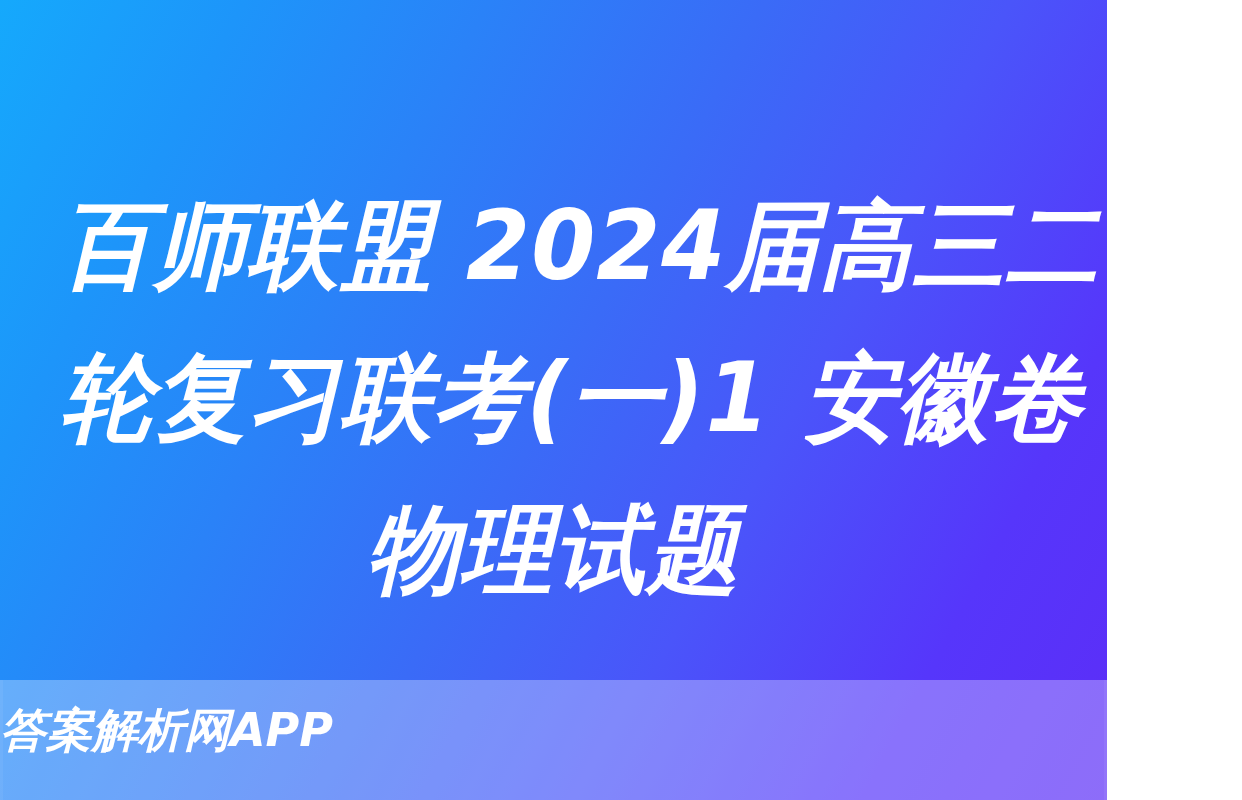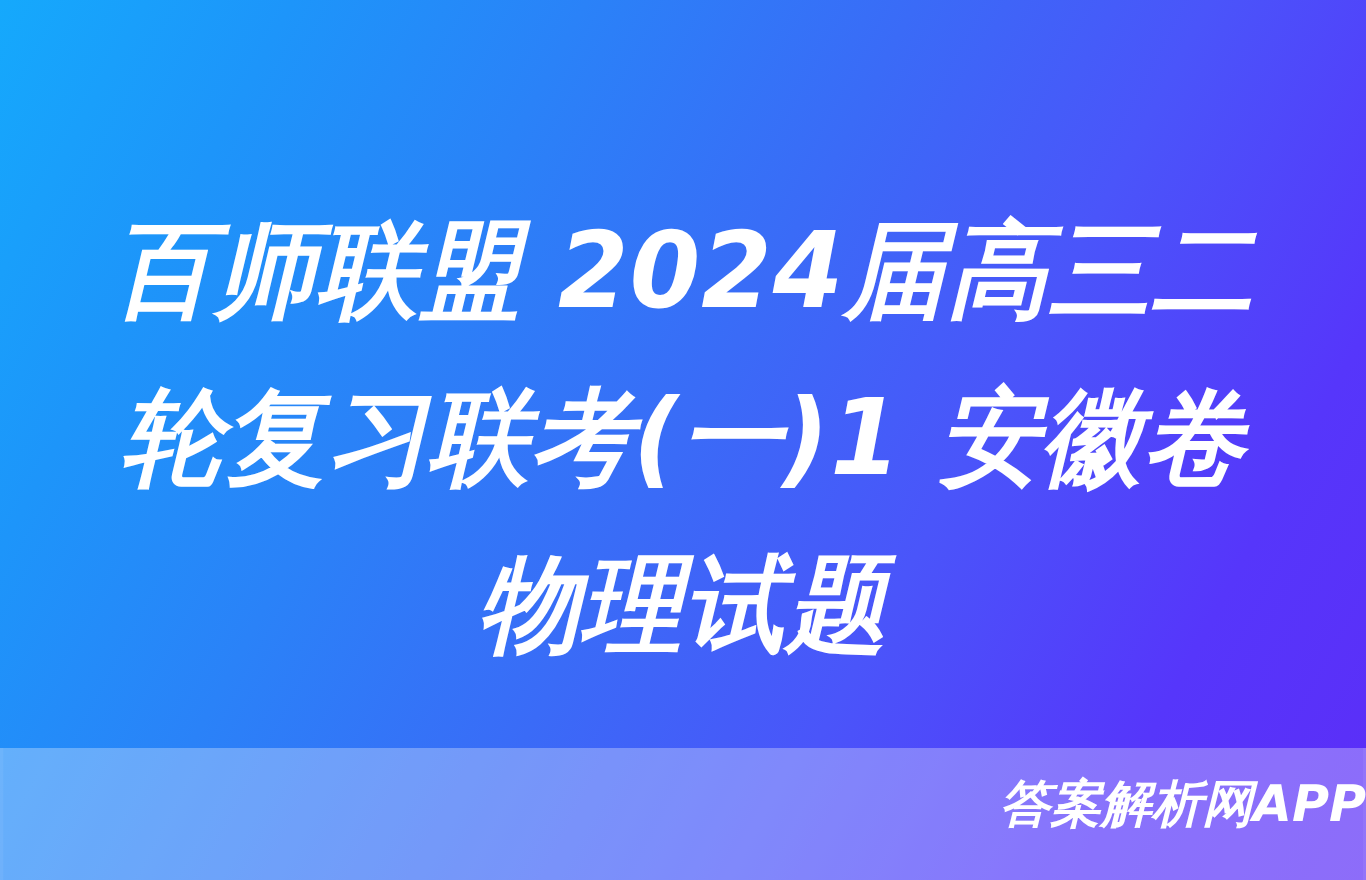--- a/index.html
+++ b/index.html
@@ -6,21 +6,21 @@
     margin: 0;
     padding: 0;
     background: #ffffff;
   }
   body {
     font-family: "Liberation Sans", "DejaVu Sans", sans-serif;
   }
 
   .poster {
     position: relative;
-    width: 1242px;
+    width: 1107px;
     height: 800px;
     overflow: hidden;
     
     background: linear-gradient(118deg,
         #15a9fc 0%,
         #1d95fa 16%,
         #2a82f8 32%,
         #3a6bf7 50%,
         #4a55fa 66%,
         #5636fb 84%,
@@ -68,21 +68,21 @@
     letter-spacing: 1px;
     white-space: nowrap;
     transform: scaleX(0.96);
   }
 
   .watermark {
     position: absolute;
     left: 0;
     right: 0;
     bottom: 38px;
-    text-align: right;
+    text-align: left;
     color: #ffffff;
     font-family: "DejaVu Sans", "Liberation Sans", sans-serif;
     font-size: 46px;
     font-weight: bold;
     font-style: italic;
     letter-spacing: 0px;
     white-space: nowrap;
   }
 </style>
 </head>

